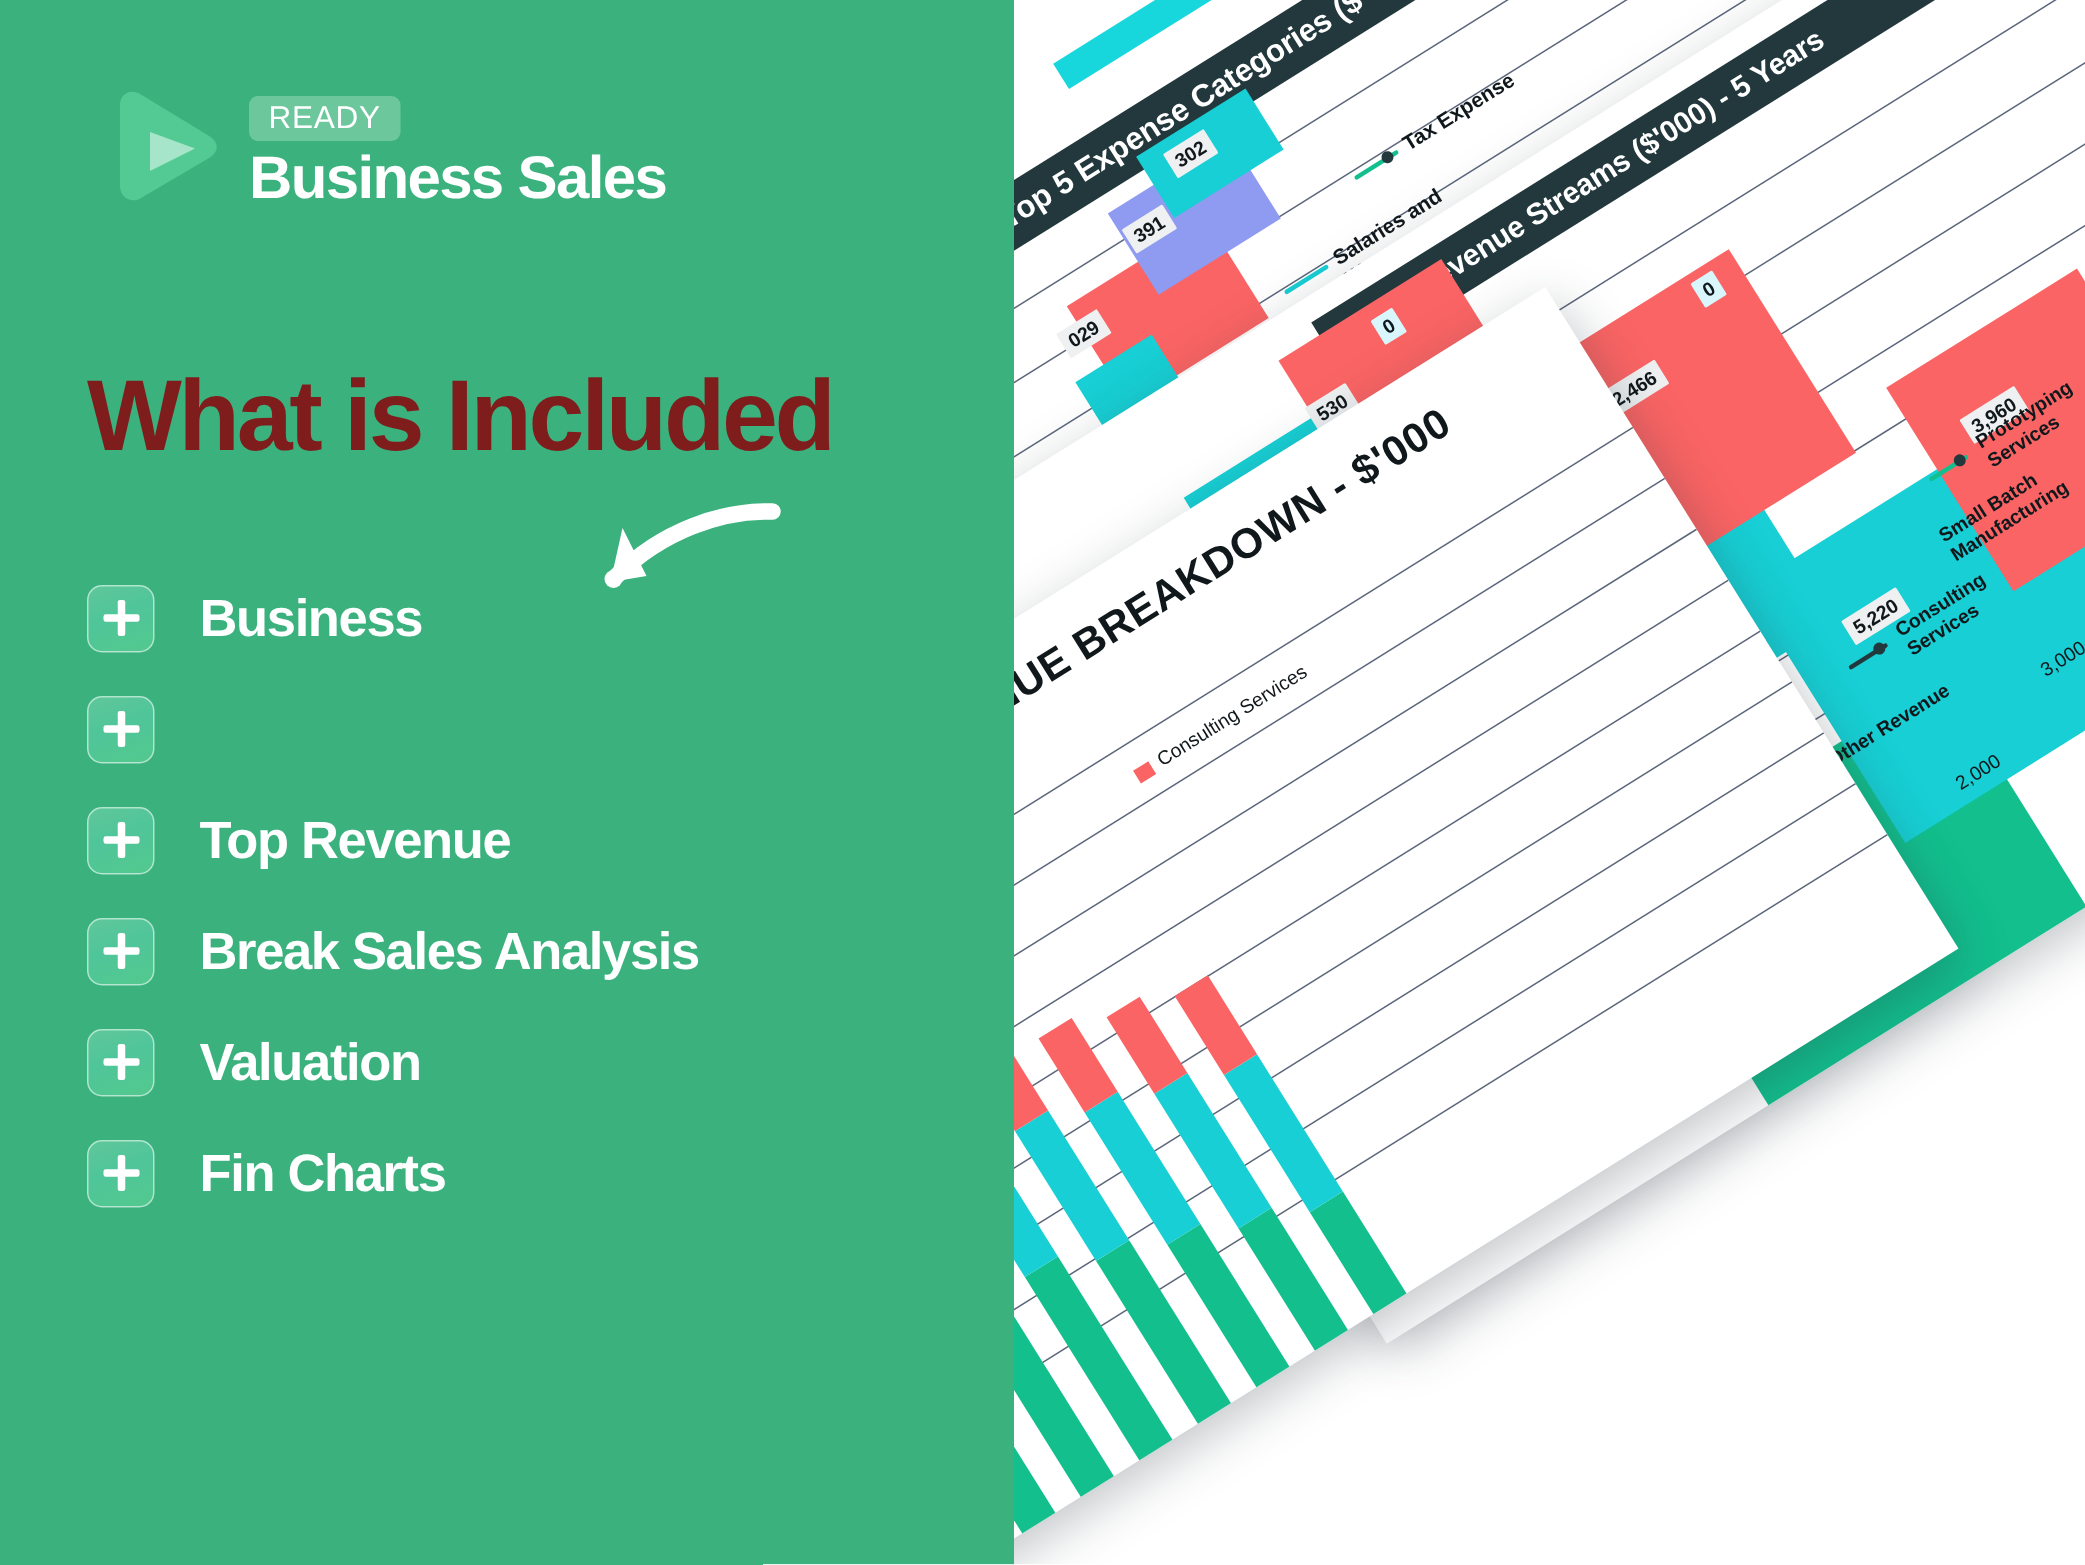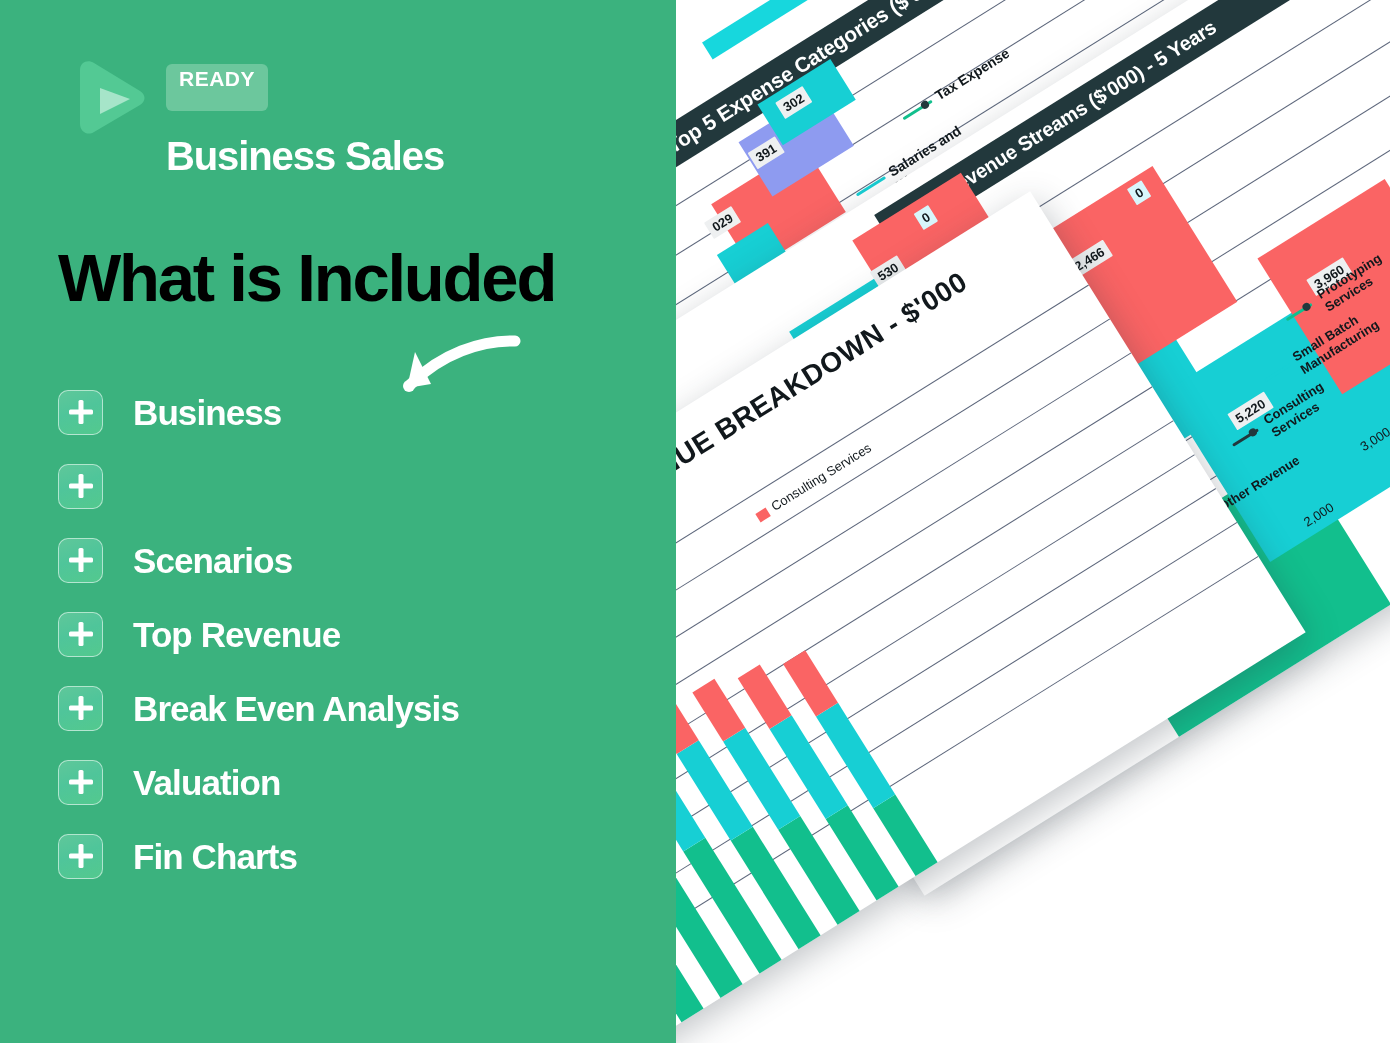--- a/index.html
+++ b/index.html
@@ -43,41 +43,41 @@
     margin-left: 20px;
     display: flex;
     flex-direction: column;
     align-items: flex-start;
     padding-top: 6px;
   }
   .ready-badge {
     background: #6cc79d;
     color: #ffffff;
     font-size: 21px;
-    font-weight: bold;
+    font-weight: normal;
     letter-spacing: 0.5px;
-    padding: 4px 13px 22px 13px;
+    padding: 4px 13px 5px 13px;
     border-radius: 6px;
     line-height: 1;
-    margin-bottom: 24px;
+    margin-bottom: 4px;
   }
   .brand-name {
     color: #ffffff;
     font-size: 40px;
     font-weight: bold;
     letter-spacing: -1.1px;
     line-height: 1.05;
     white-space: nowrap;
   }
 
   
   .headline {
     position: absolute;
     left: 58px; top: 244px;
-    color: #000000;
+    color: #7f1d1d;
     font-size: 67px;
     font-weight: bold;
     letter-spacing: -2.2px;
     line-height: 1;
     white-space: nowrap;
   }
 
   
   .arrow-wrap {
     position: absolute;
@@ -414,34 +414,30 @@
 
       <div class="feature-item">
         <span class="plus-box"></span>
         <span class="feature-label">Business</span>
       </div>
 
       <div class="feature-item">
         <span class="plus-box"></span>
       </div>
 
-      <div class="feature-item">
-        <span class="plus-box"></span>
-        <span class="feature-label">Scenarios</span>
-      </div>
 
       <div class="feature-item">
         <span class="plus-box"></span>
         <span class="feature-label">Top Revenue</span>
       </div>
 
 
       <div class="feature-item">
         <span class="plus-box"></span>
-        <span class="feature-label">Break Even Analysis</span>
+        <span class="feature-label">Break Sales Analysis</span>
       </div>
 
       <div class="feature-item">
         <span class="plus-box"></span>
         <span class="feature-label">Valuation</span>
       </div>
 
       <div class="feature-item">
         <span class="plus-box"></span>
         <span class="feature-label">Fin Charts</span>

